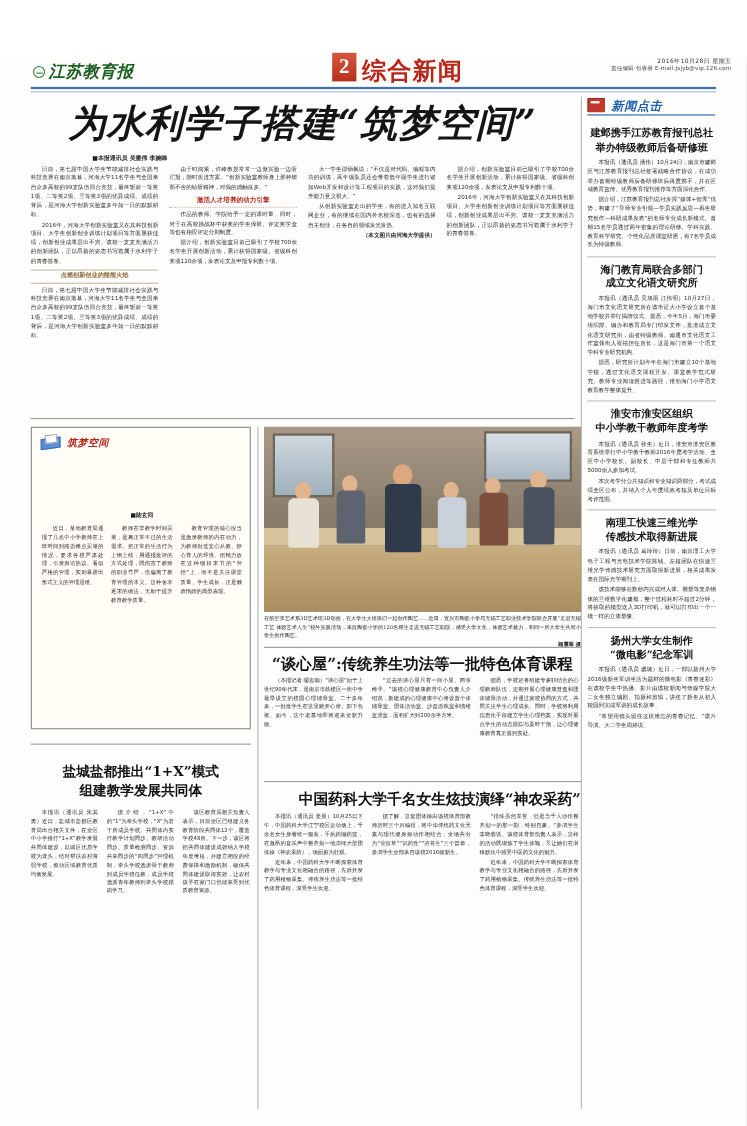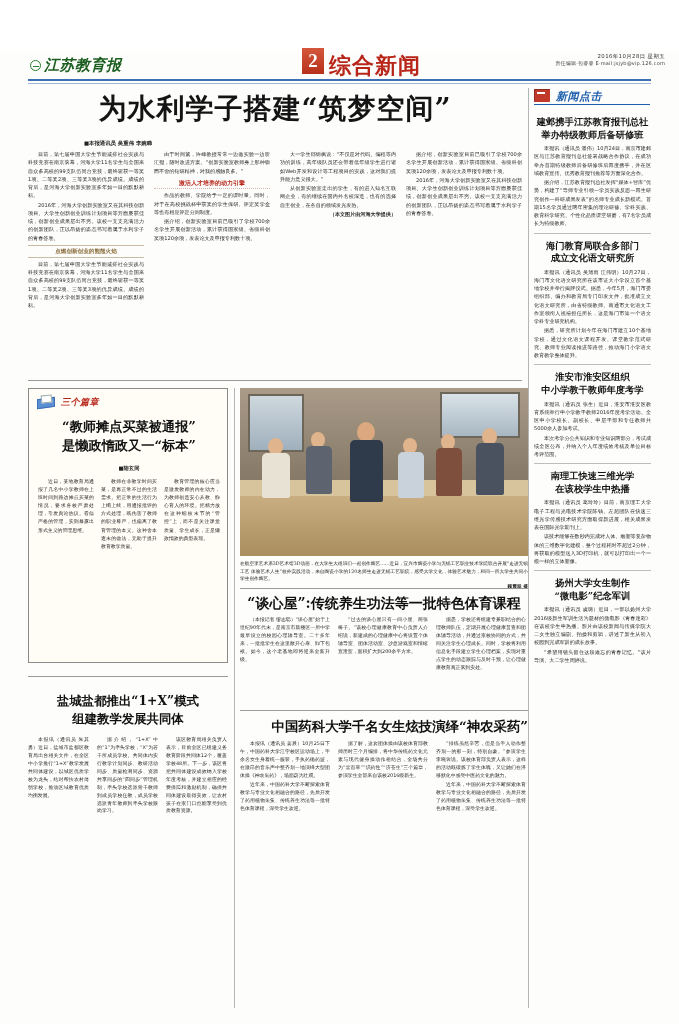--- a/index.html
+++ b/index.html
@@ -79,22 +79,23 @@
     color: #2a2a2a;
     font-family: "DejaVu Sans", sans-serif;
   }
   .body-col p { text-indent: 10px; margin-bottom: 1px; }
 
   
   .lead-title {
     position: absolute; left: 28px; top: 90px; width: 494px;
     text-align: center;
     font-family: "DejaVu Serif", "Liberation Serif", serif;
-    font-weight: bold; font-size: 28px; color: #141414;
+    font-weight: bold; font-size: 34px; color: #141414;
     letter-spacing: 1px;
+    font-style: italic;
   }
   .lead-sub {
     position: absolute; left: 28px; top: 122px; width: 494px;
     text-align: center;
     font-size: 8.2px; color: #2b2b2b;
     font-family: "DejaVu Serif", serif;
   }
   .lead-byline {
     position: absolute; left: 28px; top: 140px; width: 180px;
     text-align: center; font-size: 5.4px; font-weight: bold; color: #222;
@@ -357,21 +358,21 @@
       <div class="rc-head" style="white-space:pre-line">淮安市淮安区组织
 中小学教干教师年度考学</div>
       <div class="body-col">
         <p>本报讯（通讯员  张生）近日，淮安市淮安区教育系统举行中小学教干教师2016年度考学活动。全区中小学校长、副校长、中层干部和专任教师共5000余人参加考试。</p>
         <p>本次考学分公共知识和专业知识两部分，考试成绩全区公布，并纳入个人年度绩效考核及单位目标考评范围。</p>
       </div>
     </div>
     <div class="rc-div"></div>
     <div>
       <div class="rc-head" style="white-space:pre-line">南理工快速三维光学
-在该校学生中热播</div>
+传感技术取得新进展</div>
       <div class="body-col">
         <p>本报讯（通讯员  葛玲玲）日前，南京理工大学电子工程与光电技术学院陈钱、左超团队在快速三维光学传感技术研究方面取得新进展，相关成果发表在国际光学期刊上。</p>
         <p>该技术能够在数秒内完成对人体、雕塑等复杂物体的三维数字化建模，整个过程耗时不超过2分钟，将获取的模型送入3D打印机，就可以打印出一个一模一样的立体塑像。</p>
       </div>
     </div>
     <div class="rc-div"></div>
     <div>
       <div class="rc-head" style="white-space:pre-line">扬州大学女生制作
 “微电影”纪念军训</div>
       <div class="body-col">
@@ -383,24 +384,22 @@
 
   <div class="vrule" style="left:528px; top:88px; height:920px;"></div>
   <div class="hr-thin" style="left:28px; top:380px; width:494px;"></div>
 
   <div class="comm-box">
     <div class="comm-banner">
       <span class="comm-icon">
         <span class="env"></span>
           <span class="pg"></span>
       </span>
-      <span class="comm-flag">三个篇章</span>
-    </div>
-    <div class="comm-title" style="white-space:pre-line">“教师摊点买菜被通报”
-是懒政惰政又一“标本”</div>
+      <span class="comm-flag">筑梦空间</span>
+    </div>
     <div class="comm-byline">■陆玄同</div>
     <div class="comm-cols">
       <div class="col body-col">
         <p>近日，某地教育局通报了几名中小学教师在上班时间到路边摊点买菜的情况，要求各校严肃处理，引发舆论热议。看似严格的管理，实则暴露出形式主义的管理思维。</p>
       </div>
       <div class="col body-col">
         <p>教师在非教学时间买菜，是再正常不过的生活需求。把正常的生活行为上纲上线，用通报批评的方式处理，既伤害了教师的职业尊严，也偏离了教育管理的本义。这种舍本逐末的做法，无助于提升教育教学质量。</p>
       </div>
       <div class="col body-col">
         <p>教育管理的核心应当是激发教师的内在动力，为教师创造安心从教、静心育人的环境。把精力放在这种细枝末节的“管控”上，而不是关注课堂质量、学生成长，正是懒政惰政的典型表现。</p>

